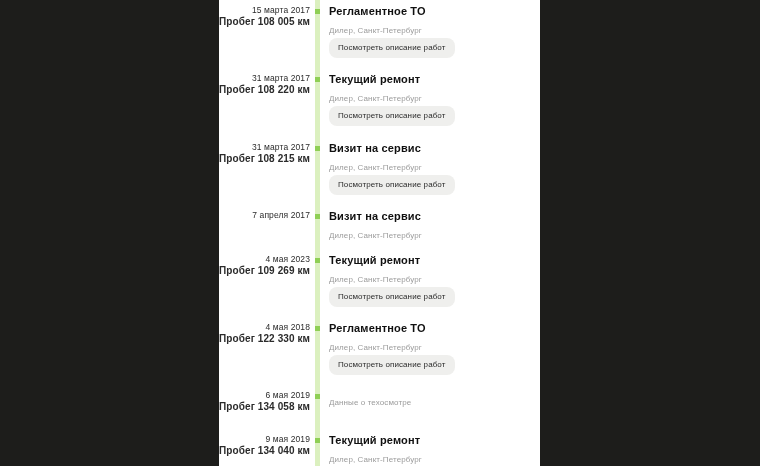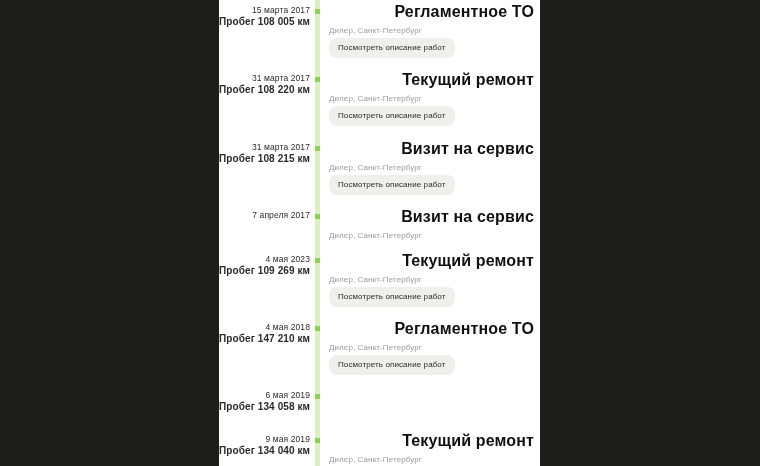--- a/index.html
+++ b/index.html
@@ -76,27 +76,26 @@
     height: 5px;
     background: #8fcf55;
   }
   .body {
     position: absolute;
     left: 110px;
     top: 0;
     width: 205px;
   }
   .title {
-    font-size: 16px;
+    font-size: 11px;
     line-height: 13px;
     font-weight: bold;
     color: #101010;
     letter-spacing: 0.15px;
     white-space: nowrap;
-    text-align: right;
   }
   .subtitle {
     margin-top: 8px;
     font-size: 8px;
     line-height: 10px;
     color: #9b9b9b;
     letter-spacing: 0.1px;
     white-space: nowrap;
   }
   .action {
@@ -180,32 +179,33 @@
           <div class="meta">
             <div class="date">4 мая 2023</div>
             <div class="odo">Пробег 109 269 км</div>
           </div>
           <div class="dot"></div>
           <div class="body"><div class="title">Текущий ремонт</div><div class="subtitle">Дилер, Санкт-Петербург</div><button class="action">Посмотреть описание работ</button></div>
         </div>
         <div class="entry" style="top: 322px;">
           <div class="meta">
             <div class="date">4 мая 2018</div>
-            <div class="odo">Пробег 147 210 км</div>
+            <div class="odo">Пробег 122 330 км</div>
           </div>
           <div class="dot"></div>
           <div class="body"><div class="title">Регламентное ТО</div><div class="subtitle">Дилер, Санкт-Петербург</div><button class="action">Посмотреть описание работ</button></div>
         </div>
         <div class="entry" style="top: 390px;">
           <div class="meta">
             <div class="date">6 мая 2019</div>
             <div class="odo">Пробег 134 058 км</div>
           </div>
           <div class="dot"></div>
           <div class="body">
+            <div class="subtitle">Данные о техосмотре</div>
           </div>
         </div>
         <div class="entry" style="top: 434px;">
           <div class="meta">
             <div class="date">9 мая 2019</div>
             <div class="odo">Пробег 134 040 км</div>
           </div>
           <div class="dot"></div>
           <div class="body">
             <div class="title">Текущий ремонт</div>

